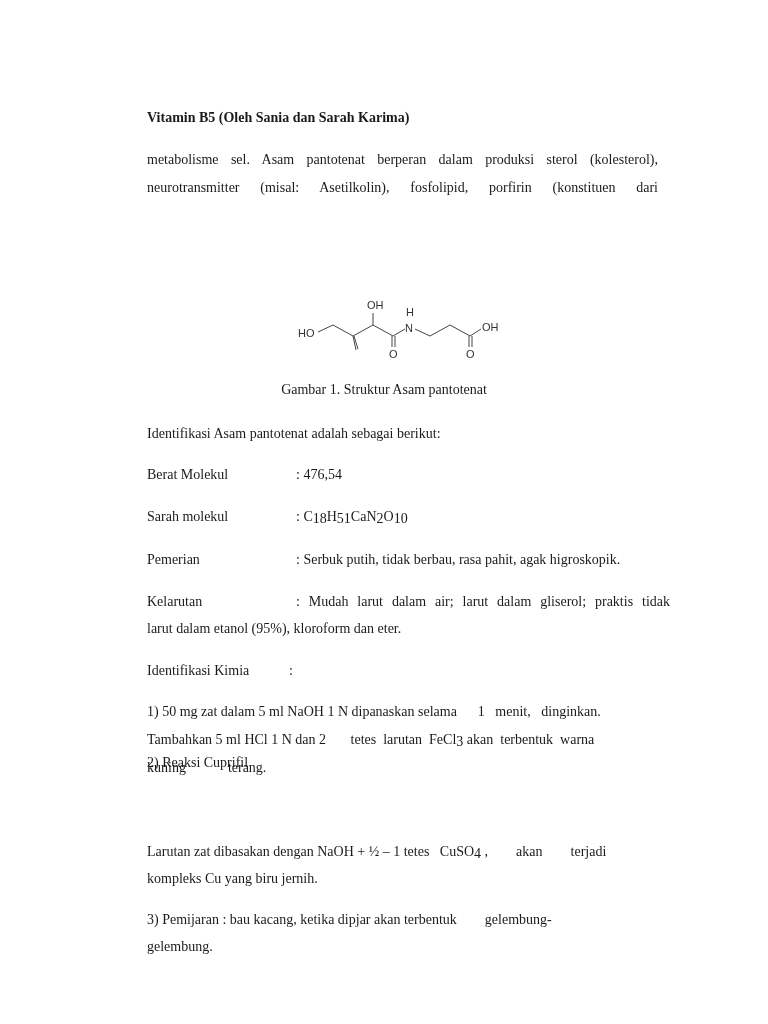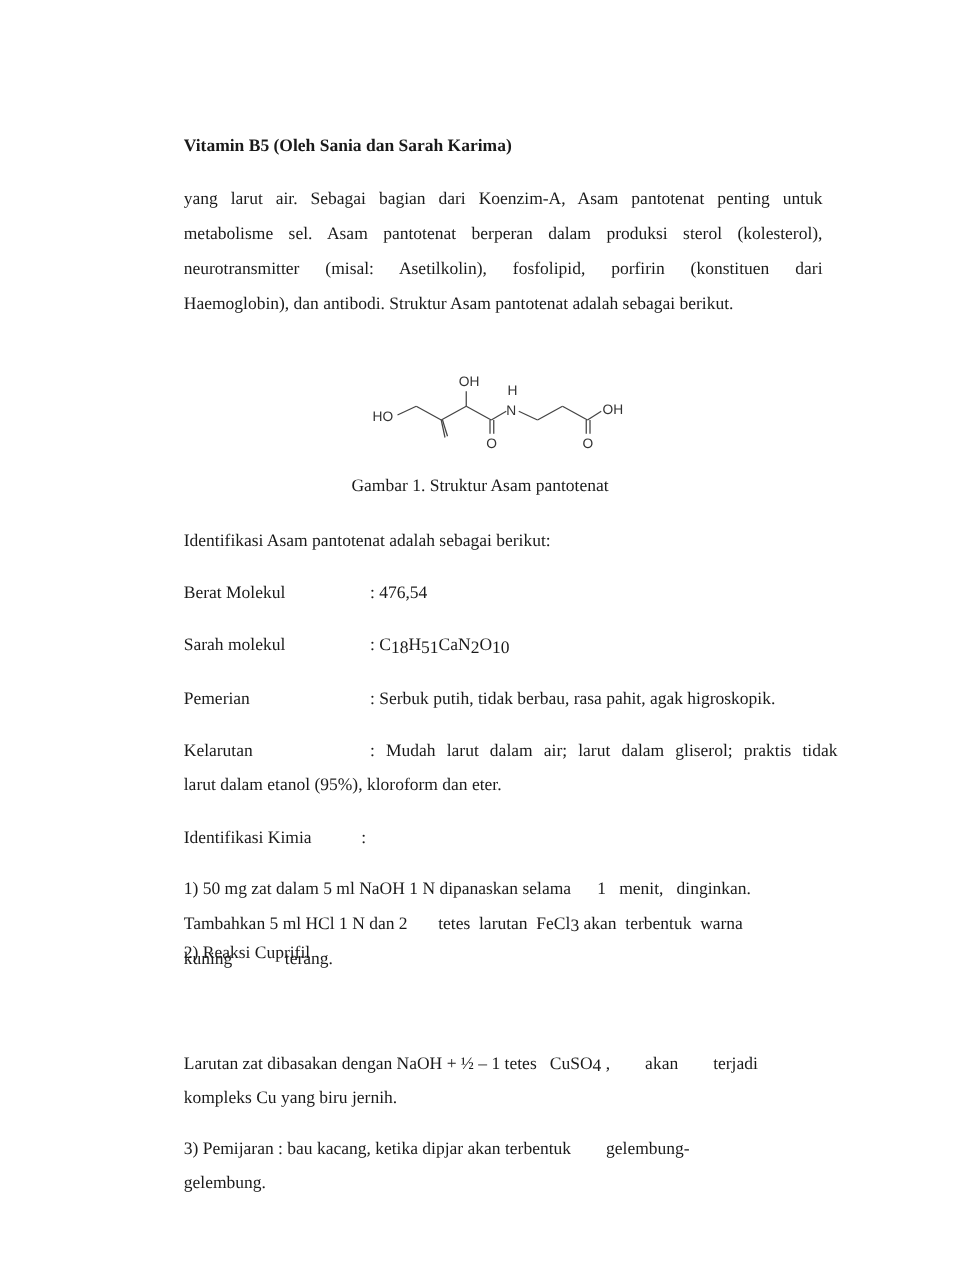--- a/index.html
+++ b/index.html
@@ -17,24 +17,22 @@
   svg text { font-family:"Liberation Sans", "DejaVu Sans", sans-serif; font-size:11px; fill:#333; }
 </style>
 </head>
 <body>
 
 <div>
 
   <div class="abs title">Vitamin B5 (Oleh Sania dan Sarah Karima)</div>
 
   <div class="abs para" style="top:146px;">
-    <div class="line-just">yang larut air. Sebagai bagian dari Koenzim-A, Asam pantotenat penting untuk</div>
     <div class="line-just">metabolisme sel. Asam pantotenat berperan dalam produksi sterol (kolesterol),</div>
     <div class="line-just">neurotransmitter (misal: Asetilkolin), fosfolipid, porfirin (konstituen dari</div>
-    <div>Haemoglobin), dan antibodi. Struktur Asam pantotenat adalah sebagai berikut.</div>
   </div>
 
   <svg class="abs" style="left:295px; top:295px;" width="220" height="65" viewBox="0 0 220 65">
     <g stroke="#444" stroke-width="1" fill="none">
 
       <line x1="23" y1="37" x2="38" y2="30"></line>
 
       <line x1="38" y1="30" x2="58" y2="41"></line>
 
       <line x1="58" y1="41" x2="61" y2="55"></line>

